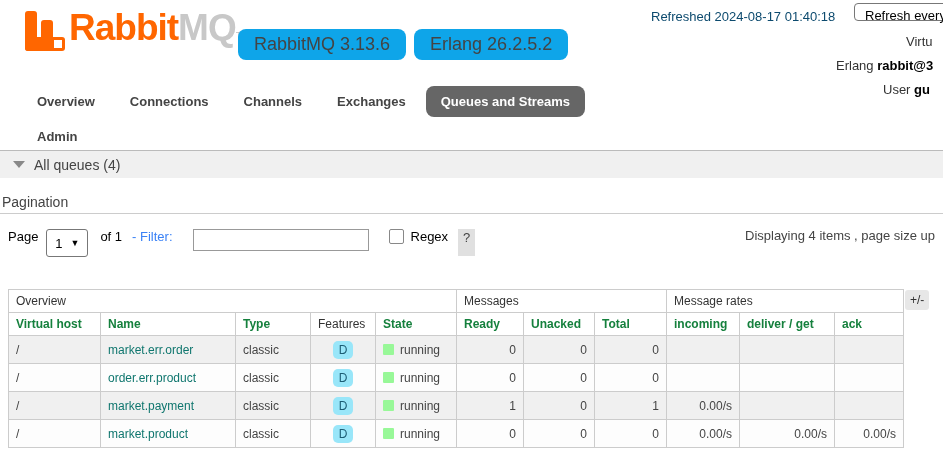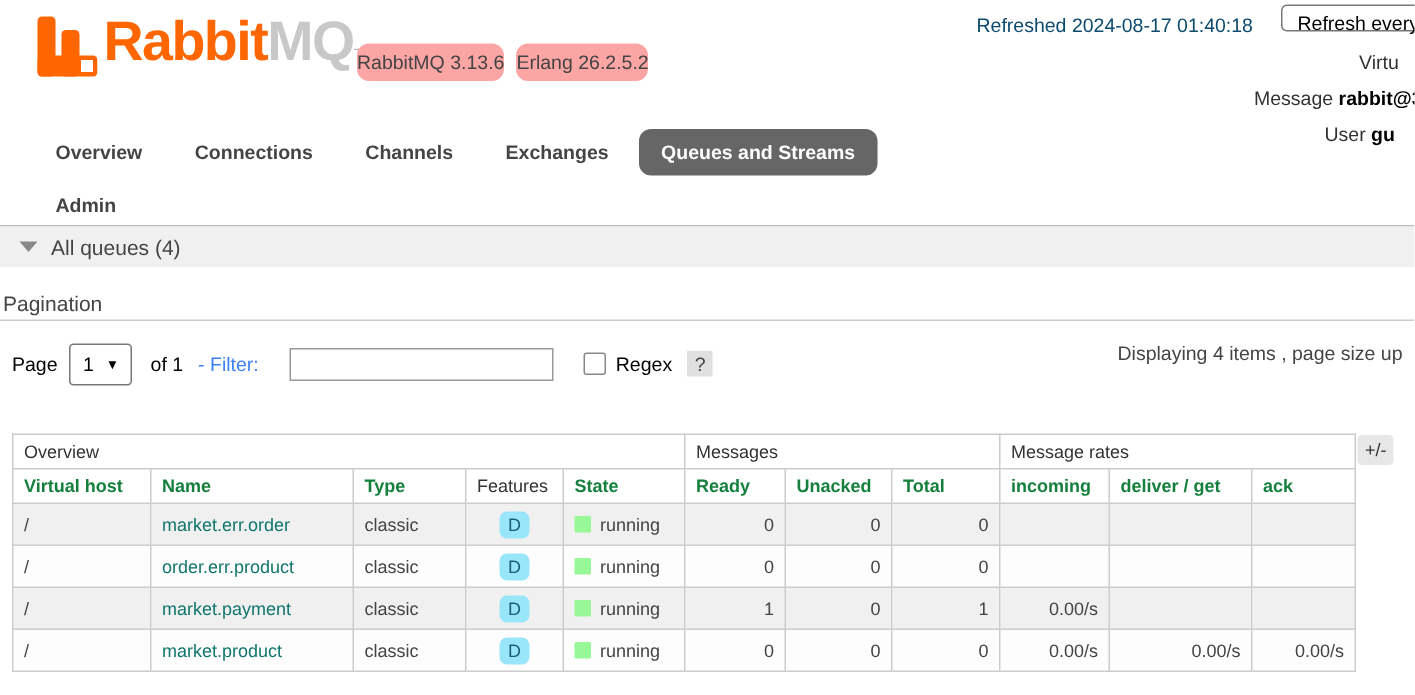--- a/index.html
+++ b/index.html
@@ -13,22 +13,22 @@
 
   
   .logo{left:23px;top:4px;display:flex;align-items:flex-start;cursor:pointer;}
   .logo-mark{margin-top:6px;margin-right:4px;}
   .logo-text{font-size:37px;font-weight:bold;letter-spacing:-1px;line-height:48px;}
   .logo-rabbit{color:#f60;}
   .logo-mq{color:#c8c8c8;}
   .logo-tm{color:#bbb;font-size:11px;font-weight:normal;letter-spacing:0;}
 
   .badge-pill{
-    display:inline-block;background:#fca5a5;color:#444;border-radius:8px;
-    padding:5px 0;margin-right:8px;font-size:13px;
+    display:inline-block;background:#0ea5e9;color:#444;border-radius:8px;
+    padding:5px 16px;margin-right:8px;font-size:18px;
   }
   .version-badges{left:238px;top:29px;}
 
   .refreshed{top:9px;left:639px;color:#0c4a6e;margin-left:12px;}
   .refresh-btn{
     top:3px;left:854px;height:18px;min-width:150px;background:#fff;
     border:1px solid #777;border-radius:4px;padding:4px 10px;font-size:13px;color:#000;
     text-align:left;cursor:pointer;
   }
   .hdr-line{color:#333;}
@@ -52,21 +52,21 @@
   .tri{
     width:0;height:0;margin:0 9px 0 13px;
     border-left:6px solid transparent;border-right:6px solid transparent;
     border-top:7px solid #888;
   }
   .section-title{font-weight:normal;color:#444;font-size:14px;}
 
   
   .pagination-heading{left:2px;top:194px;color:#444;font-size:14px;}
   .pag-rule{left:0;top:213px;width:943px;border-top:1px solid #ccc;}
-  .pag-row{left:8px;top:229px;display:flex;align-items:center;height:27px;}
+  .pag-row{left:8px;top:229px;display:flex;height:27px;}
   .pag-label{margin-right:8px;color:#000;}
   .page-select{
     border:1px solid #777;border-radius:3px;background:#fff;height:26px;width:40px;
     display:flex;align-items:center;justify-content:space-evenly;cursor:pointer;font-size:13px;color:#000;
   }
   .chev{font-size:9px;color:#000;}
   .of-label{margin:0 10px 0 12px;color:#000;}
   .filter-label{margin-right:20px;color:#3b82f6;}
   .filter-input{
     width:166px;height:20px;border:1px solid #999;background:#fff;margin-right:20px;
@@ -125,21 +125,21 @@
   <div class="logo-text"><span class="logo-rabbit">Rabbit</span><span class="logo-mq">MQ</span><span class="logo-tm">TM</span></div>
 </div>
 
 <div class="abs version-badges nowrap"><span class="badge-pill">RabbitMQ 3.13.6</span><span class="badge-pill">Erlang 26.2.5.2</span></div>
 
 <div class="abs refreshed nowrap">Refreshed 2024-08-17 01:40:18</div>
 <button class="abs refresh-btn nowrap">Refresh every</button>
 
 <div class="abs hdr-line nowrap" style="top:34px;left:906px;">Virtu</div>
 <div class="abs hdr-line nowrap" style="top:58px;left:836px;">
-  <span>Message</span>
+  <span>Erlang</span>
   <b>rabbit@3</b>
 </div>
 <div class="abs hdr-line nowrap" style="top:82px;left:883px;">
   <span>User</span>
   <b>gu</b>
 </div>
 
 <div class="abs tab-bar">
     <div class="tab">Overview</div>
     <div class="tab">Connections</div>

